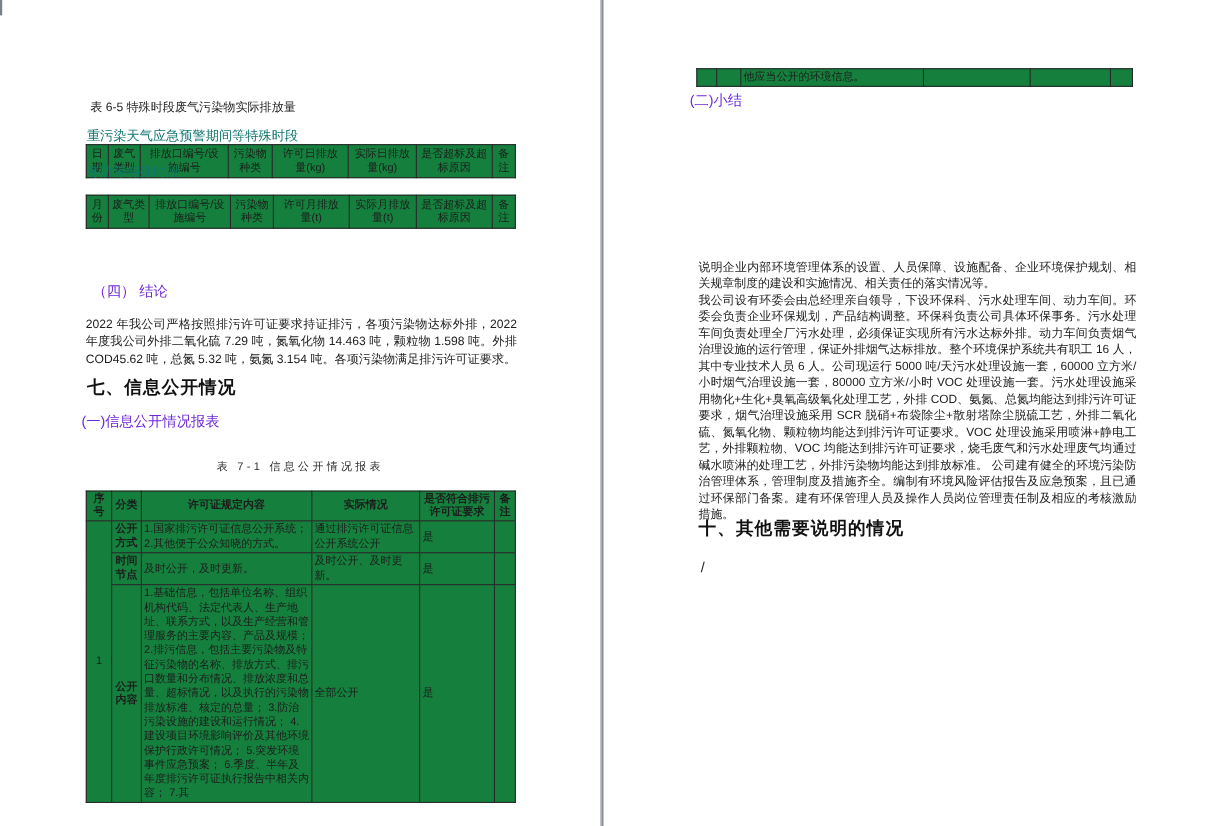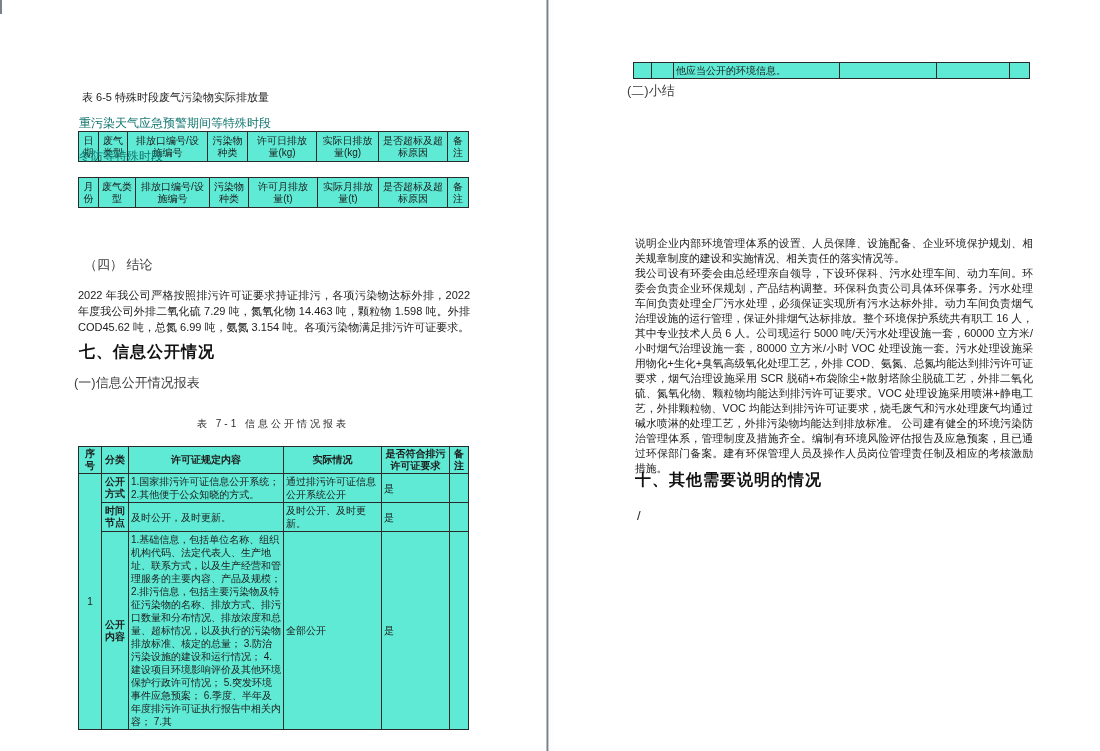--- a/index.html
+++ b/index.html
@@ -15,32 +15,32 @@
   .divider {
     position:absolute; top:0; left:546px; width:3px; height:751px;
     background:#7a818a; border-right:1px solid #c6cad0; border-left:1px solid #b8bdc3;
     box-sizing:border-box;
   }
   .edge-mark { position:absolute; left:0; top:0; width:2px; height:14px; background:#7a818a; }
   .abs { position:absolute; }
 
   .tbl-caption  { font-size:11px; color:#222; }
   .side-label   { font-size:12px; color:#0f766e; }
-  .sub-heading  { font-size:13px; color:#404040; }
+  .sub-heading  { font-size:13px; color:#6d28d9; }
   .sec-heading  { font-size:16px; font-weight:bold; color:#111; letter-spacing:1px; }
   .para {
     font-size:11px; line-height:16px; text-align:justify;
     white-space:pre-line; word-break:break-all; color:#202020;
   }
   .para-sm { font-size:10.8px; line-height:15px;margin-top:48px; }
   .caption-spaced { font-size:10px; letter-spacing:3px; text-align:center; color:#2a2a2a; }
   .slash-mark { font-size:13px; color:#1a1a1a; }
 
   table.doc-table {
-    border-collapse:collapse; table-layout:fixed; background:#5eead4;
+    border-collapse:collapse; table-layout:fixed; background:#15803d;
   }
   .doc-table th, .doc-table td {
     border:1px solid #2a2a2a;
     font-size:10px; line-height:12px; padding:1px 2px;
     vertical-align:middle; text-align:center;
     white-space:pre-line; word-break:break-all;
     overflow:hidden; box-sizing:border-box;
   }
   table.t65 th { font-weight:normal; }
   table.t71 th { font-weight:bold; }
@@ -123,21 +123,21 @@
         <th>是否超标及超
 标原因</th>
         <th>备
 注</th>
       </tr>
     </tbody>
       </table>
 
     <div class="abs sub-heading" style="left:84px; top:256px;">（四） 结论</div>
 
-    <div class="abs para" style="left:78px; top:287px; width:392px;">2022 年我公司严格按照排污许可证要求持证排污，各项污染物达标外排，2022 年度我公司外排二氧化硫 7.29 吨，氮氧化物 14.463 吨，颗粒物 1.598 吨。外排 COD45.62 吨，总氮 6.99 吨，氨氮 3.154 吨。各项污染物满足排污许可证要求。</div>
+    <div class="abs para" style="left:78px; top:287px; width:392px;">2022 年我公司严格按照排污许可证要求持证排污，各项污染物达标外排，2022 年度我公司外排二氧化硫 7.29 吨，氮氧化物 14.463 吨，颗粒物 1.598 吨。外排 COD45.62 吨，总氮 5.32 吨，氨氮 3.154 吨。各项污染物满足排污许可证要求。</div>
 
     <div class="abs sec-heading" style="left:79px; top:342px;">七、信息公开情况</div>
 
     <div class="abs sub-heading" style="left:74px; top:374px;">(一)信息公开情况报表</div>
 
     <div class="abs caption-spaced" style="left:78px; top:417px; width:390px;">表 7-1 信息公开情况报表</div>
 
     <table class="doc-table t71 abs" style="left:78px; top:446px; width:390px;">
       <colgroup>
         <col style="width:23px">

